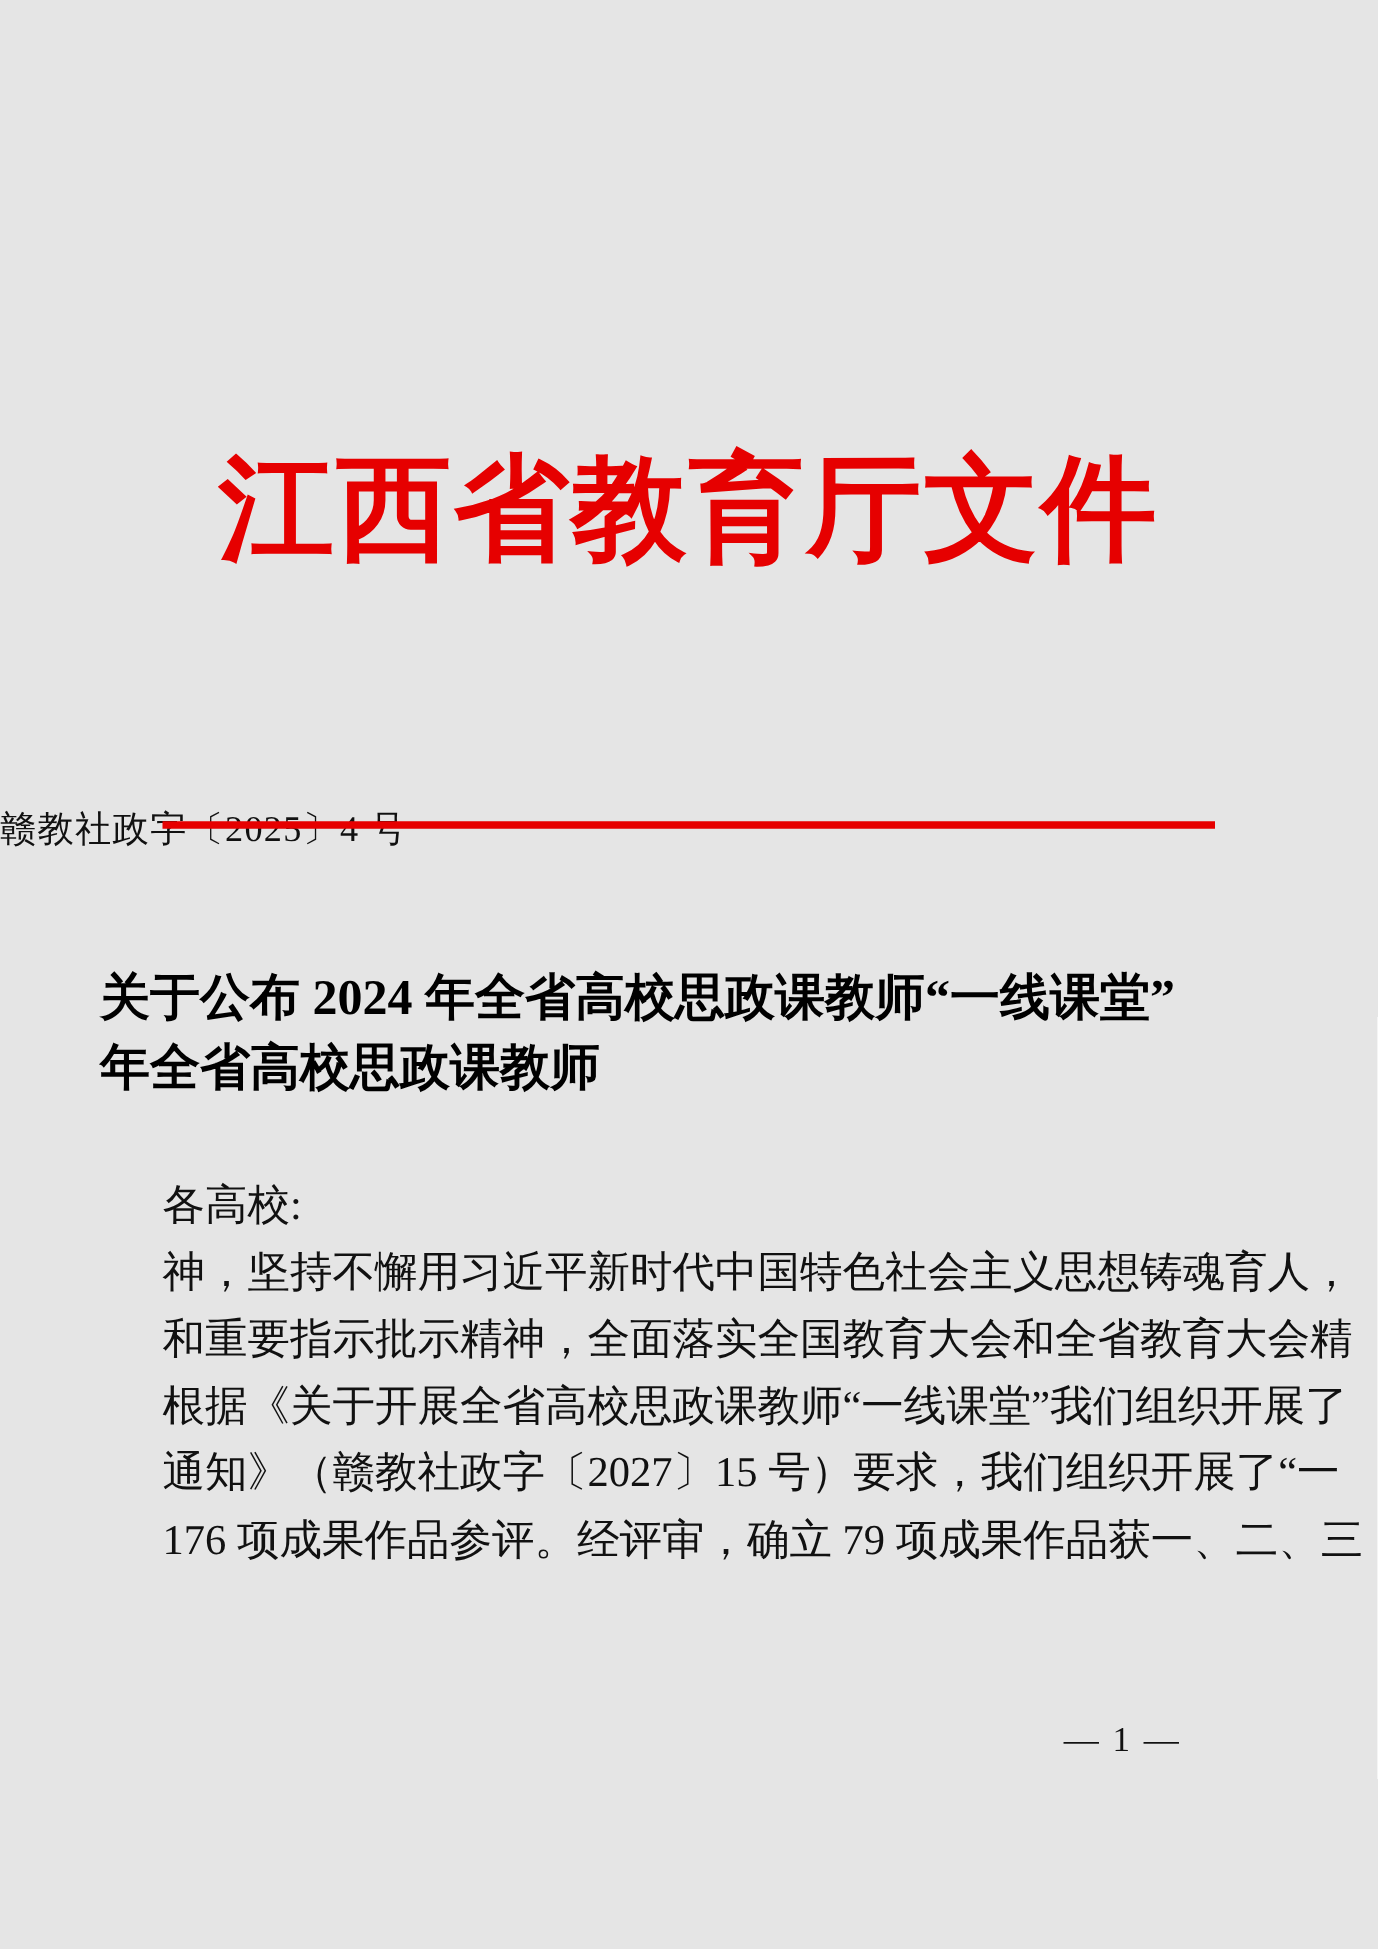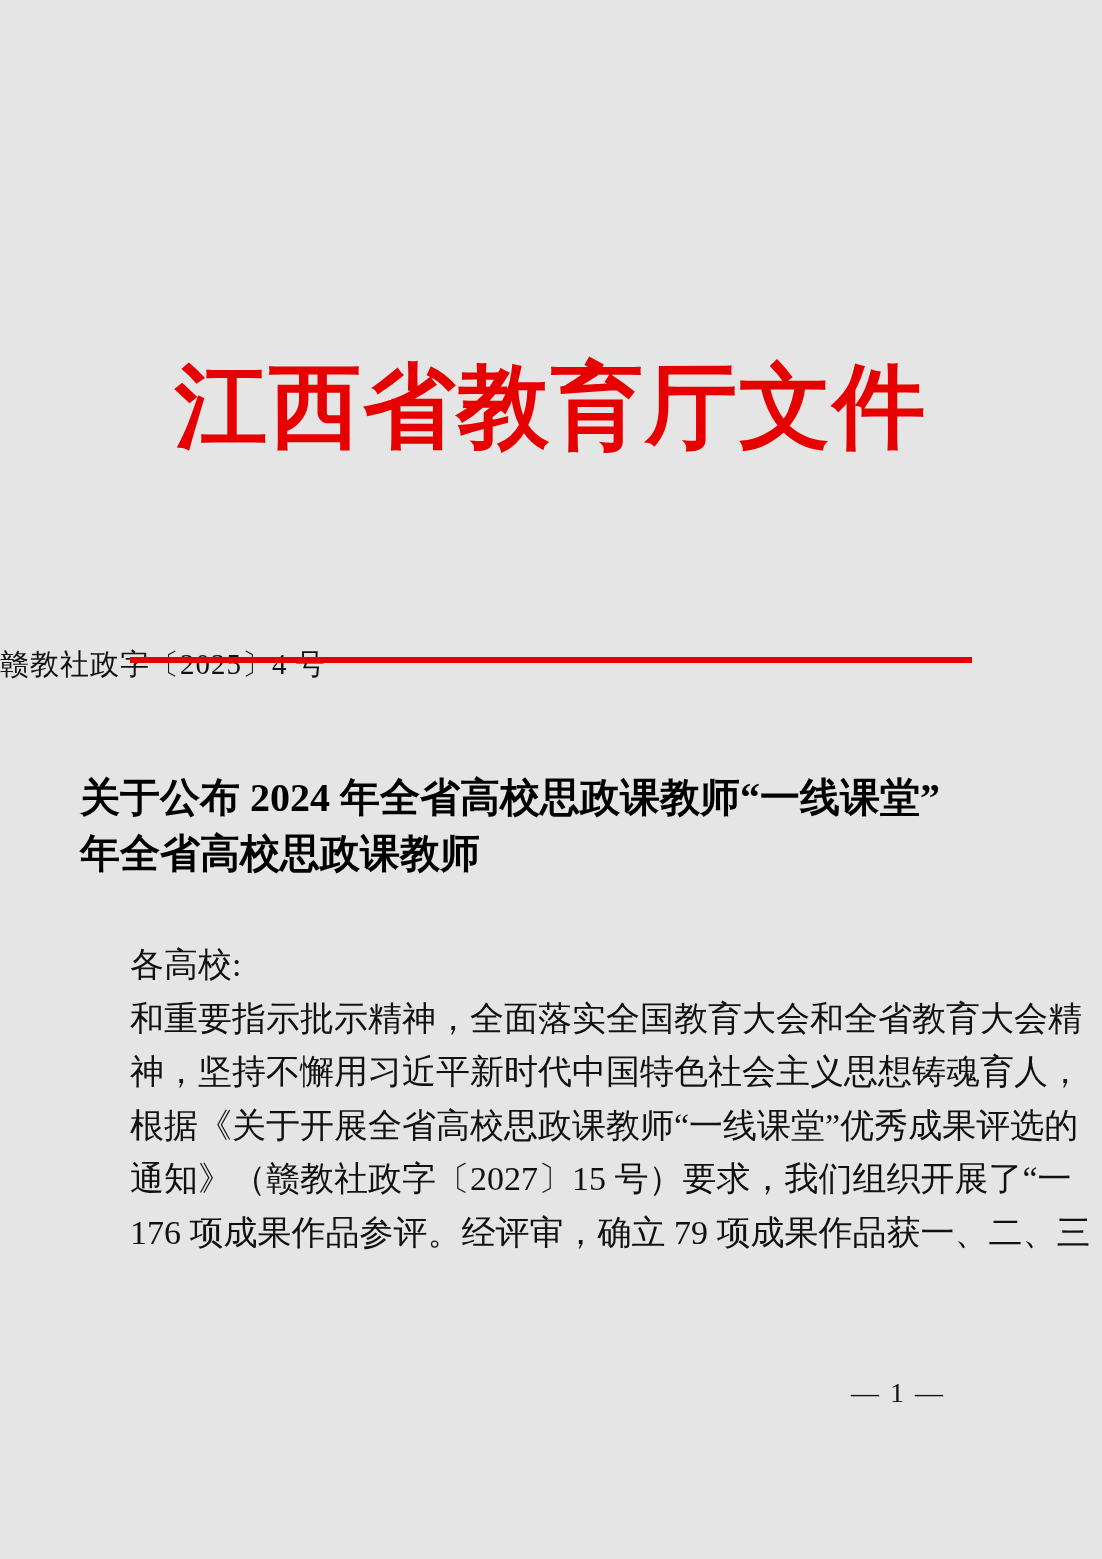--- a/index.html
+++ b/index.html
@@ -104,23 +104,23 @@
   <div class="red-rule"></div>
 
   <div class="doc-title">
     <div>关于公布 2024 年全省高校思政课教师“一线课堂”</div>
     <div>年全省高校思政课教师</div>
   </div>
 
   <div class="body-block">
     <div class="salutation">各高校:</div>
     <div>
+        <div class="body-line">神，坚持不懈用习近平新时代中国特色社会主义思想铸魂育人，</div>
         <div class="body-line">和重要指示批示精神，全面落实全国教育大会和全省教育大会精</div>
-        <div class="body-line">神，坚持不懈用习近平新时代中国特色社会主义思想铸魂育人，</div>
-        <div class="body-line">根据《关于开展全省高校思政课教师“一线课堂”优秀成果评选的</div>
+        <div class="body-line">根据《关于开展全省高校思政课教师“一线课堂”我们组织开展了</div>
         <div class="body-line">通知》（赣教社政字〔2027〕15 号）要求，我们组织开展了“一</div>
         <div class="body-line">176 项成果作品参评。经评审，确立 79 项成果作品获一、二、三</div>
       </div>
   </div>
 
   <div class="page-number">— 1 —</div>
 
 </div>
 
 </body></html>

